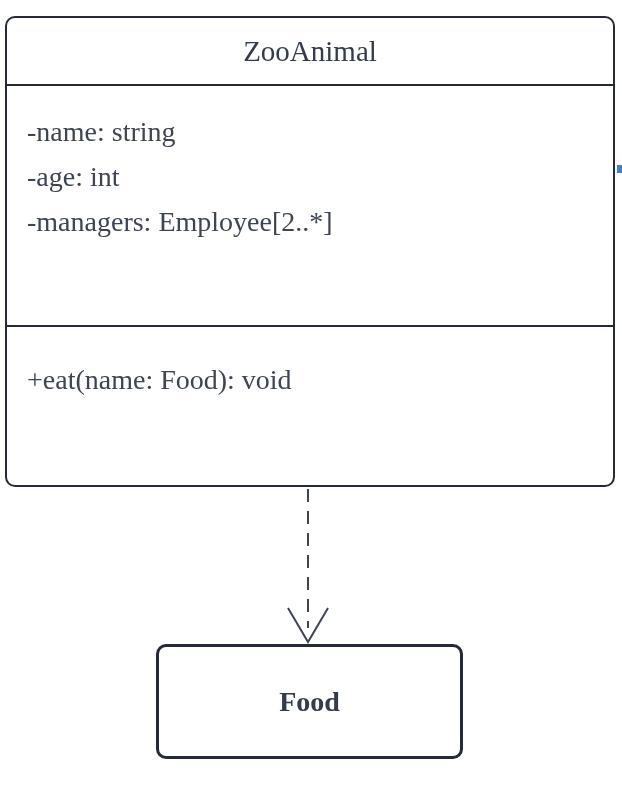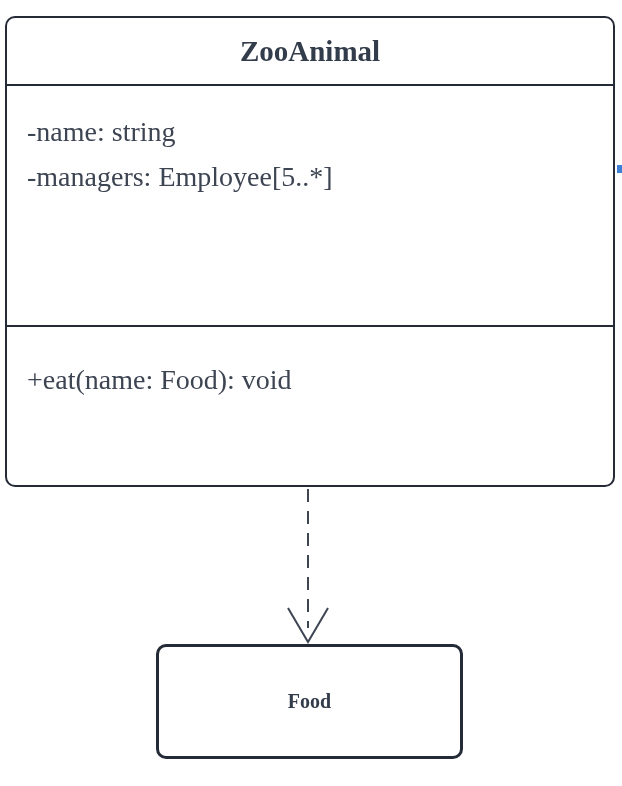--- a/index.html
+++ b/index.html
@@ -28,21 +28,21 @@
   .zoo-box{
     left:5px; top:16px;
     width:610px; height:471px;
   }
   .uml-title{
     height:68px;
     border-bottom:2px solid var(--border-color);
     display:flex;
     align-items:center;
     justify-content:center;
-    font-weight:bold;
+    font-weight:normal;
     font-size:29px;
     color:var(--title-color);
   }
   .uml-attrs{
     height:241px;
     border-bottom:2px solid var(--border-color);
     padding:23px 10px 0 20px;
   }
   .uml-methods{
     height:154px;
@@ -57,21 +57,21 @@
   .food-box{
     left:156px; top:644px;
     width:307px; height:115px;
     border-width:3px;
     display:flex;
     align-items:center;
     justify-content:center;
   }
   .food-title{
     font-weight:bold;
-    font-size:20px;
+    font-size:28px;
     color:var(--title-color);
   }
   .arrow-svg{
     position:absolute;
     left:0; top:0;
     width:622px; height:786px;
     pointer-events:none;
   }
   .arrow-svg .stroke{
     stroke:var(--text-color);
@@ -87,21 +87,22 @@
 </style>
 </head>
 <body>
 
 <div class="canvas">
 
   <div class="class-box zoo-box">
     <div class="uml-title">ZooAnimal</div>
     <div class="uml-attrs">
       <div class="uml-line">-name: string</div>
-      <div class="uml-line">-managers: Employee[5..*]</div>
+      <div class="uml-line">-age: int</div>
+      <div class="uml-line">-managers: Employee[2..*]</div>
     </div>
     <div class="uml-methods">
       <div class="uml-line">+eat(name: Food): void</div>
     </div>
   </div>
 
   <svg class="arrow-svg" viewBox="0 0 622 786" xmlns="http://www.w3.org/2000/svg">
     <line class="stroke" x1="308" y1="489" x2="308" y2="628" stroke-dasharray="13 9"></line>
     <polyline class="stroke" points="288,608 308,642 328,608"></polyline>
   </svg>

